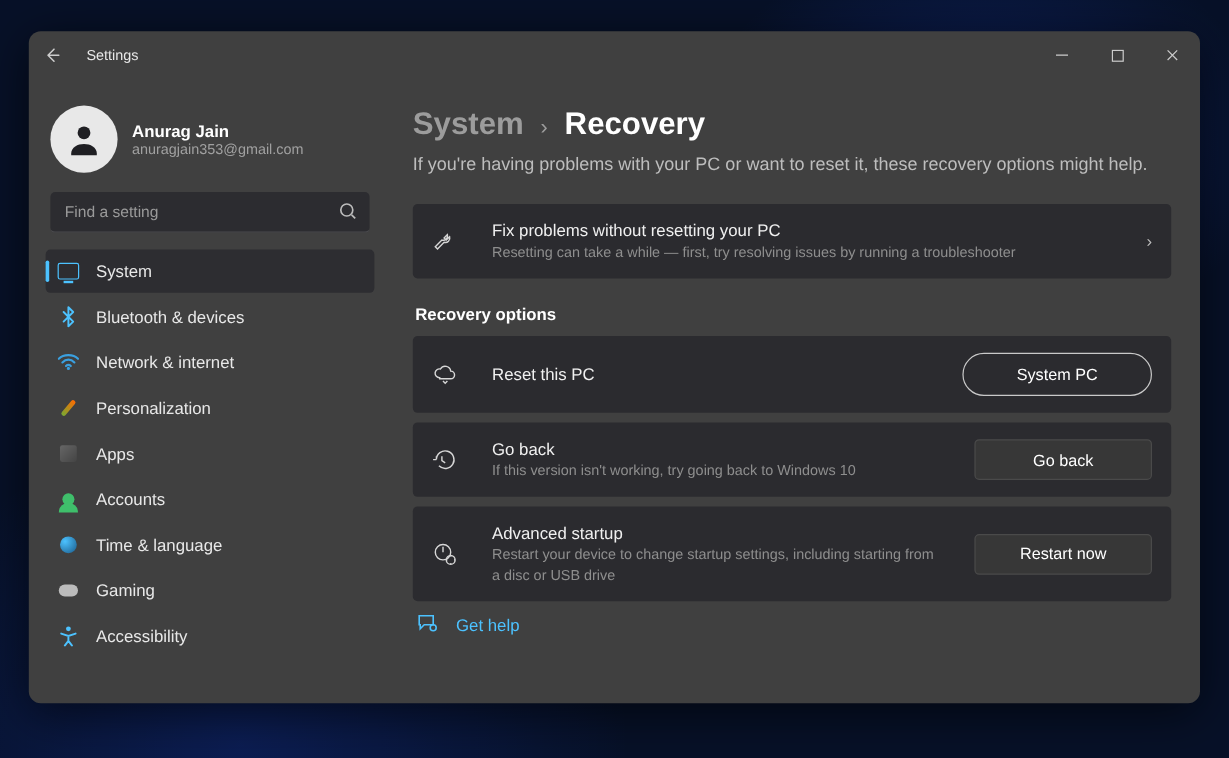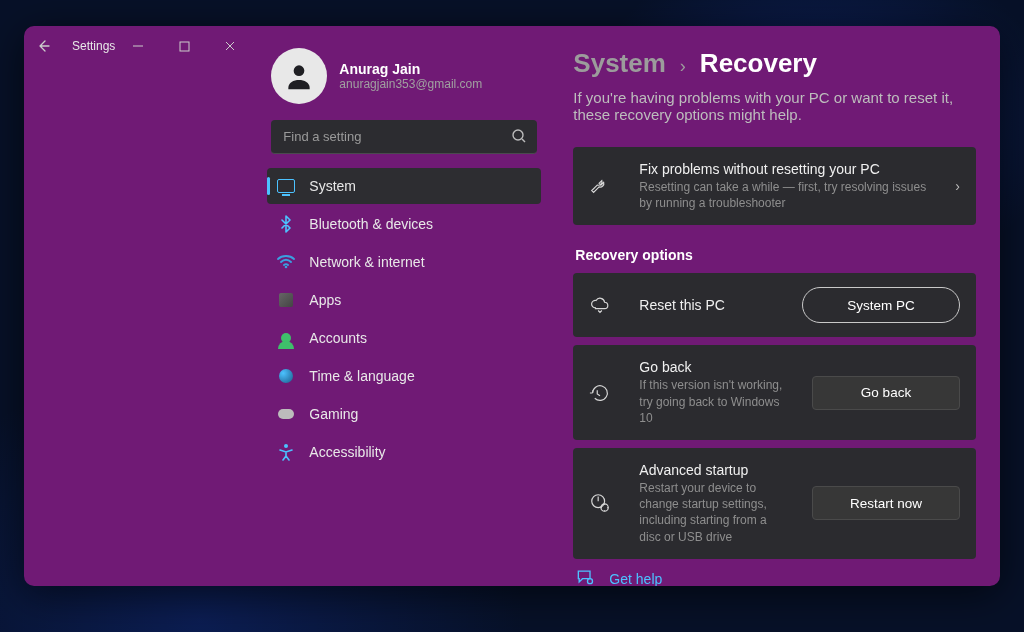--- a/index.html
+++ b/index.html
@@ -3,22 +3,22 @@
 <meta charset="utf-8">
 <style>
   html,body{margin:0;padding:0;width:1024px;height:632px;overflow:hidden;font-family:"Segoe UI",Arial,sans-serif;background:#0a1a3a;}
   
   .desktop{position:absolute;inset:0;
     background:
       radial-gradient(400px 300px at 820px 120px,#1e4fff44 0%,transparent 60%),
       radial-gradient(500px 400px at 200px 620px,#1e4fff33 0%,transparent 65%),
       #071128;}
   .window{position:absolute;left:24px;top:26px;width:976px;height:560px;
-    background:#701a75;border-radius:10px;box-shadow:0 8px 40px rgba(0,0,0,.6);
-    color:#ffffff;overflow:hidden;display:flex;flex-direction:row;}
+    background:#404040;border-radius:10px;box-shadow:0 8px 40px rgba(0,0,0,.6);
+    color:#ffffff;overflow:hidden;display:flex;flex-direction:column;}
   .titlebar{height:40px;display:flex;align-items:center;flex:0 0 40px;}
   .back-btn{width:40px;height:40px;display:flex;align-items:center;justify-content:center;color:#ccc;font-size:14px;}
   .title{font-size:12px;color:#e8e8e8;margin-left:8px;}
   .win-btns{margin-left:auto;display:flex;}
   .win-btn{width:46px;height:40px;display:flex;align-items:center;justify-content:center;color:#ccc;font-size:12px;}
   .win-btn svg{stroke:#ccc;fill:none;stroke-width:1;}
   .body{flex:1;display:flex;min-height:0;}
   .sidebar{width:300px;flex:0 0 300px;padding:4px 12px 0 14px;box-sizing:border-box;display:flex;flex-direction:column;gap:0;overflow:hidden;}
   .user-row{display:flex;align-items:center;gap:12px;margin:18px 4px 16px 4px;}
   .avatar{width:56px;height:56px;border-radius:50%;background:#e8e8e8;display:flex;align-items:center;justify-content:center;flex:0 0 56px;}
@@ -141,20 +141,26 @@
           <span class="nav-icon">
             <svg width="18" height="14" viewBox="0 0 18 14">
                 <path d="M1 4c4-4 12-4 16 0M4 7c3-3 7-3 10 0M7 10c1.3-1.3 2.7-1.3 4 0" stroke="#3aa0e0" stroke-width="1.8" fill="none" stroke-linecap="round"></path>
                 <circle cx="9" cy="12" r="1.3" fill="#3aa0e0"></circle>
               </svg>
           </span>
           <span>Network &amp; internet</span>
         </div>
         <div class="nav-item">
           <span class="nav-icon">
+              <span class="ic-pers"></span>
+            </span>
+          <span>Personalization</span>
+        </div>
+        <div class="nav-item">
+          <span class="nav-icon">
               <span class="ic-apps"></span>
             </span>
           <span>Apps</span>
         </div>
         <div class="nav-item">
           <span class="nav-icon">
               <span class="ic-acct"></span>
             </span>
           <span>Accounts</span>
         </div>

